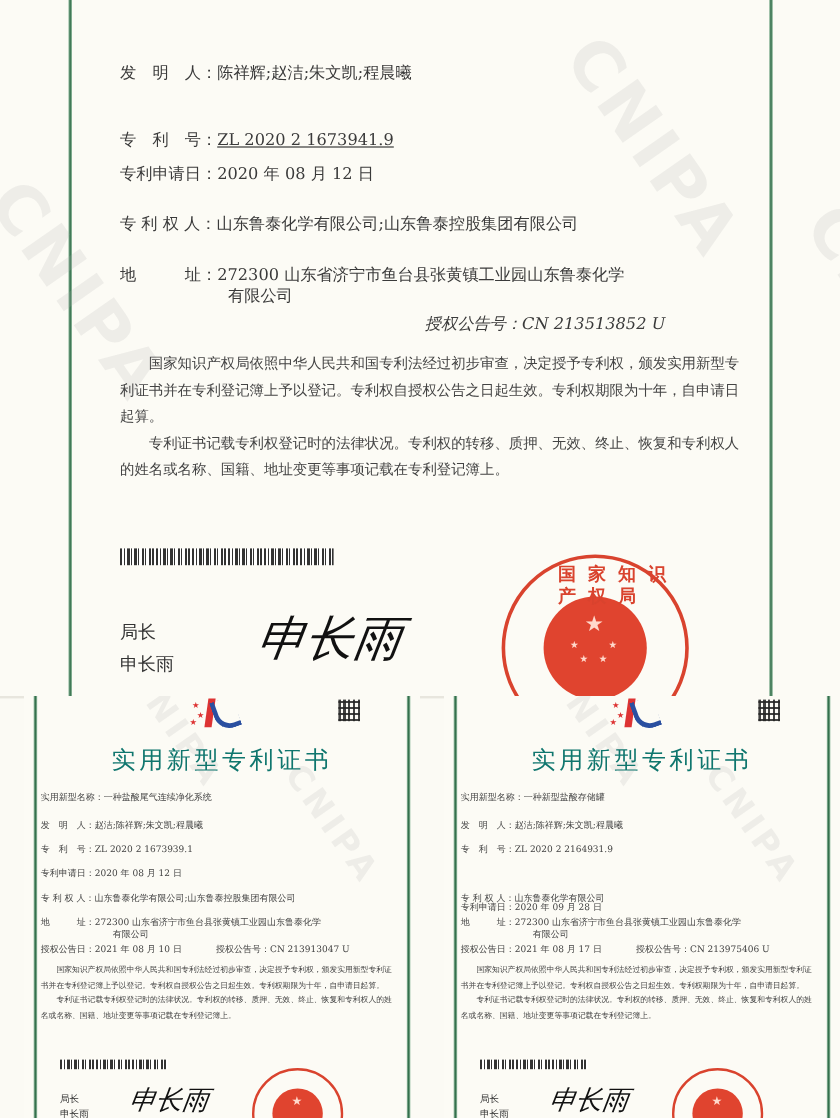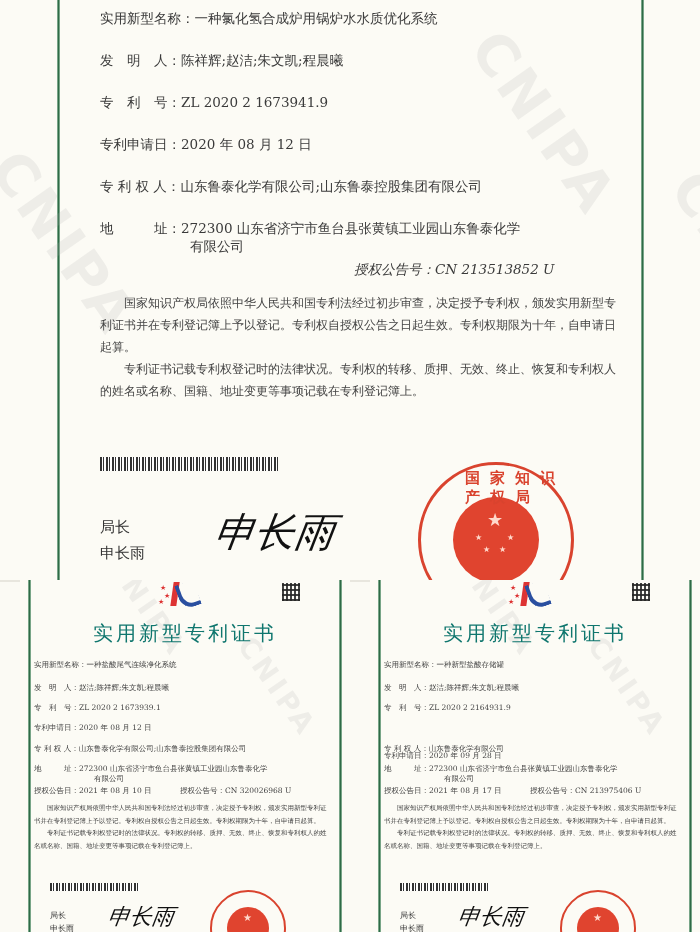--- a/index.html
+++ b/index.html
@@ -67,27 +67,24 @@
 </head>
 <body>
 
 <div class="cert" id="cert-main">
   <div class="border b-left"></div>
   <div class="border b-right"></div>
   <div class="watermark" style="left:440px;top:90px;font-size:56px;">CNIPA</div>
   <div class="watermark" style="left:-40px;top:210px;font-size:56px;">CNIPA</div>
   <div class="watermark" style="left:640px;top:230px;font-size:56px;">CNIPA</div>
 
-  <div class="field" style="top:10px;">
-    <span class="lbl">实用新型名称：</span><span>一种氯化氢合成炉用锅炉水水质优化系统</span>
-  </div>
   <div class="field" style="top:52px;">
     <span class="lbl">发　明　人：</span><span>陈祥辉;赵洁;朱文凯;程晨曦</span>
   </div>
-  <div class="field" style="top:94px;">
+  <div class="field" style="top:108px;text-decoration:underline;">
     <span class="lbl">专　利　号：</span><span>ZL 2020 2 1673941.9</span>
   </div>
   <div class="field" style="top:136px;">
     <span class="lbl">专利申请日：</span><span>2020 年 08 月 12 日</span>
   </div>
   <div class="field" style="top:178px;">
     <span class="lbl">专 利 权 人：</span><span>山东鲁泰化学有限公司;山东鲁泰控股集团有限公司</span>
   </div>
   <div class="field" style="top:220px;">
     <span class="lbl">地　　　址：</span><span>272300  山东省济宁市鱼台县张黄镇工业园山东鲁泰化学</span>
@@ -139,21 +136,21 @@
   <div class="title">实用新型专利证书</div>
 
   <div class="sfield" style="top:80px;"><span>实用新型名称：</span><span>一种盐酸尾气连续净化系统</span></div>
   <div class="sfield" style="top:103px;"><span>发　明　人：</span><span>赵洁;陈祥辉;朱文凯;程晨曦</span></div>
   <div class="sfield" style="top:123px;"><span>专　利　号：</span><span>ZL 2020 2 1673939.1</span></div>
   <div class="sfield" style="top:143px;"><span>专利申请日：</span><span>2020 年 08 月 12 日</span></div>
   <div class="sfield" style="top:164px;"><span>专 利 权 人：</span><span>山东鲁泰化学有限公司;山东鲁泰控股集团有限公司</span></div>
   <div class="sfield" style="top:184px;"><span>地　　　址：</span><span>272300  山东省济宁市鱼台县张黄镇工业园山东鲁泰化学</span></div>
   <div class="sfield" style="top:194px;left:74px;">有限公司</div>
   <div class="sfield" style="top:206px;"><span>授权公告日：</span><span>2021 年 08 月 10 日</span></div>
-  <div class="sfield" style="top:206px;left:160px;"><span>授权公告号：</span><span>CN 320026968 U</span></div>
+  <div class="sfield" style="top:206px;left:160px;"><span>授权公告号：</span><span>CN 213913047 U</span></div>
 
   <div class="slegal" style="top:222px;">
     <p>国家知识产权局依照中华人民共和国专利法经过初步审查，决定授予专利权，颁发实用新型专利证书并在专利登记簿上予以登记。专利权自授权公告之日起生效。专利权期限为十年，自申请日起算。</p>
     <p>专利证书记载专利权登记时的法律状况。专利权的转移、质押、无效、终止、恢复和专利权人的姓名或名称、国籍、地址变更等事项记载在专利登记簿上。</p>
   </div>
 
   <div class="barcode" style="left:30px;top:303px;width:90px;height:8px;"></div>
   <div class="director-title" style="left:30px;top:330px;font-size:8px;">局长</div>
   <div class="director-title" style="left:30px;top:343px;font-size:8px;">申长雨</div>
   <div class="signature" style="left:88px;top:322px;font-size:22px;">申长雨</div>

